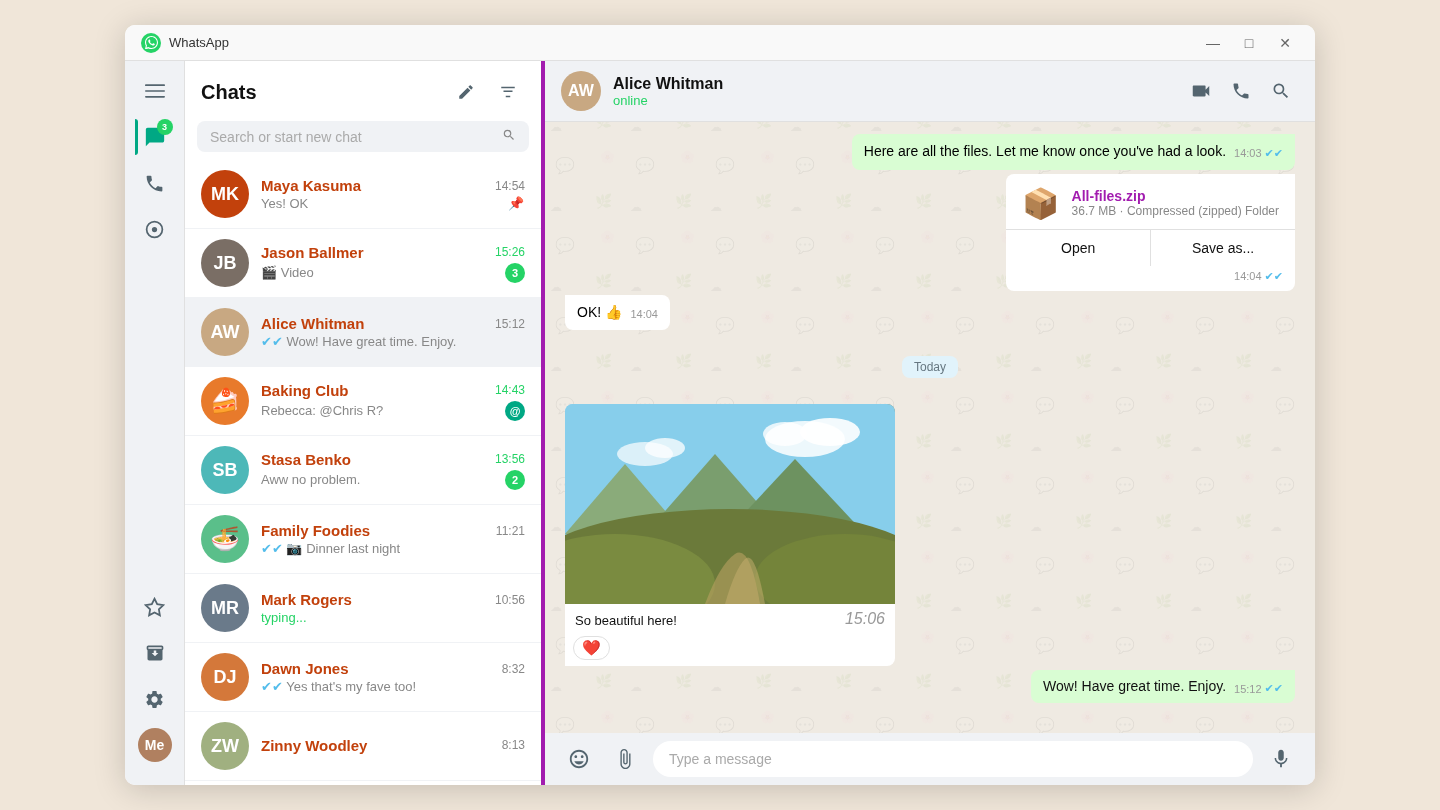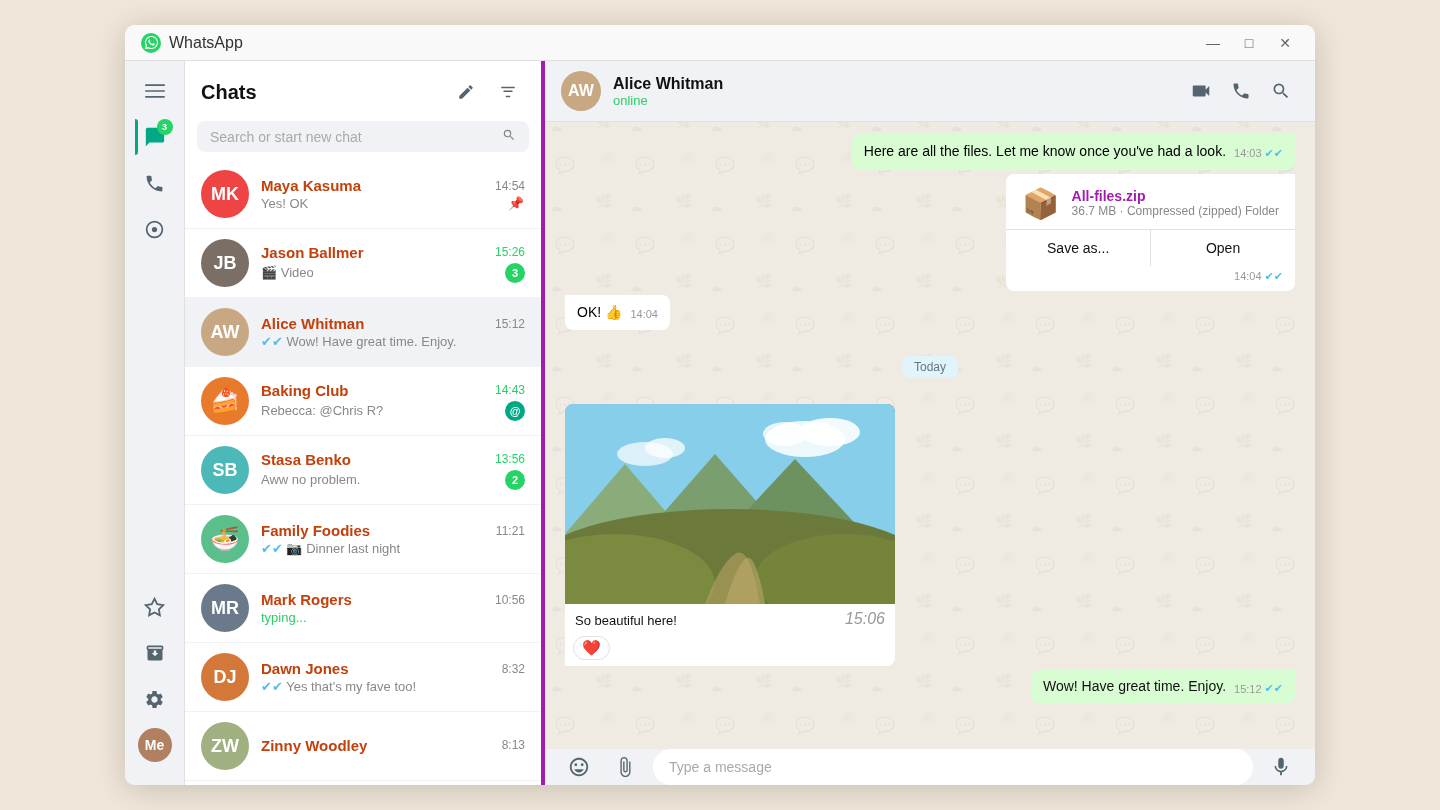--- a/index.html
+++ b/index.html
@@ -34,21 +34,21 @@
       flex-shrink: 0;
     }
     .title-bar-logo {
       width: 20px; height: 20px;
       background: #25d366;
       border-radius: 50%;
       display: flex; align-items: center; justify-content: center;
       margin-right: 8px;
     }
     .title-bar-logo svg { width: 13px; height: 13px; fill: #fff; }
-    .title-bar-title { font-size: 16px; color: #333; flex: 1; }
+    .title-bar-title { font-size: 13px; color: #333; flex: 1; }
     .title-bar-controls { display: flex; gap: 8px; }
     .title-bar-btn {
       width: 28px; height: 28px;
       background: none; border: none; cursor: pointer;
       display: flex; align-items: center; justify-content: center;
       border-radius: 4px; font-size: 14px; color: #666;
     }
 
     .app-body {
       display: flex;
@@ -297,21 +297,21 @@
       background: #d9fdd3;
       border-radius: 8px 0 8px 8px;
       padding: 8px 12px;
       font-size: 14px; color: #111;
       max-width: 400px;
     }
 
     
     .input-bar {
       display: flex; align-items: center;
-      padding: 0 16px;
+      padding: 8px 16px;
       background: #f0f2f5;
       gap: 10px;
       flex-shrink: 0;
       z-index: 1;
     }
     .input-bar input {
       flex: 1; border: none; background: #fff;
       border-radius: 24px; padding: 10px 16px;
       font-size: 14px; outline: none; color: #333;
     }
@@ -422,21 +422,21 @@
         <input type="text" placeholder="Search or start new chat" style="">
         <span class="search-icon">
           <svg width="14" height="14" viewBox="0 0 24 24" fill="#888">
               <path d="M15.5 14h-.79l-.28-.27A6.471 6.471 0 0016 9.5 6.5 6.5 0 109.5 16c1.61 0 3.09-.59 4.23-1.57l.27.28v.79l5 4.99L20.49 19l-4.99-5zm-6 0C7.01 14 5 11.99 5 9.5S7.01 5 9.5 5 14 7.01 14 9.5 11.99 14 9.5 14z"></path>
             </svg>
         </span>
       </div>
       <div class="chat-items">
 
         <div class="chat-item">
-          <div class="chat-avatar" style="background:#ef4444;">MK</div>
+          <div class="chat-avatar" style="background:#c2410c;">MK</div>
           <div class="chat-info">
             <div class="chat-info-top">
               <span class="chat-name">Maya Kasuma</span>
               <span class="chat-time">14:54</span>
             </div>
             <div class="chat-info-bottom">
               <span class="chat-preview">Yes! OK</span>
               <span class="pin-icon">📌</span>
             </div>
           </div>
@@ -607,22 +607,22 @@
           <div style="max-width:340px;">
             <div class="file-bubble">
               <div class="file-bubble-top">
                 <span class="file-icon">📦</span>
                 <div>
                   <div class="file-info-name">All-files.zip</div>
                   <div class="file-info-meta">36.7 MB · Compressed (zipped) Folder</div>
                 </div>
               </div>
               <div class="file-bubble-actions">
+                <button class="file-action-btn">Open</button>
                 <button class="file-action-btn">Save as...</button>
-                <button class="file-action-btn">Open</button>
               </div>
               <div class="file-time">
                 14:04 <span class="check-blue">✔✔</span>
               </div>
             </div>
           </div>
         </div>
 
         <div class="msg-row received">
           <div class="bubble received">

